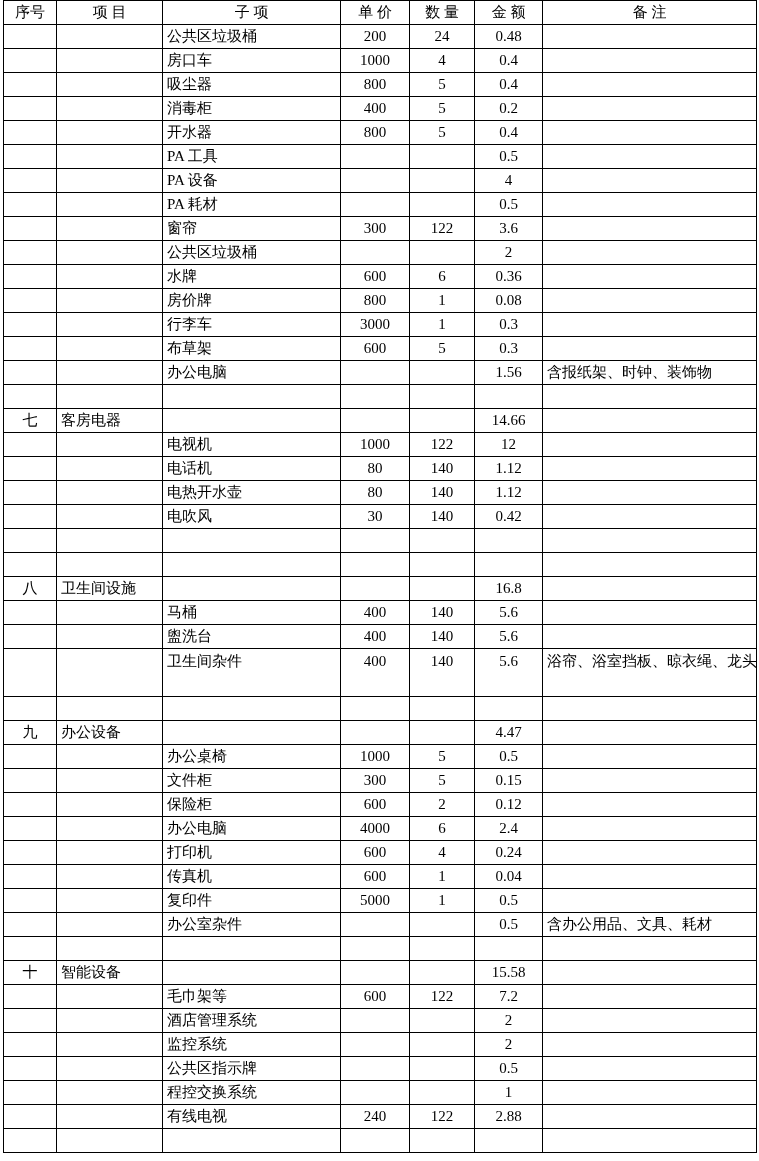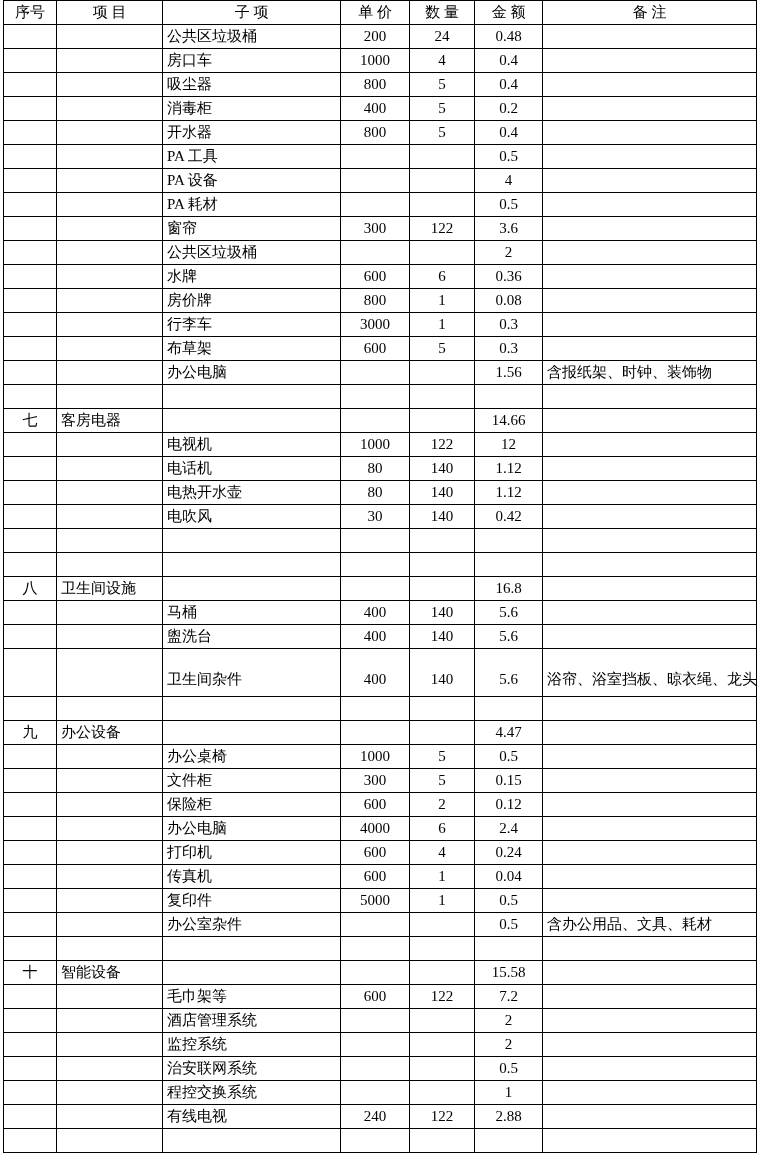--- a/index.html
+++ b/index.html
@@ -36,21 +36,21 @@
   col.col-amount { width: 68px; }
   col.col-note   { width: 214px; }
   table.budget th { text-align: center; }
   td.c-no     { text-align: center; }
   td.c-item   { text-align: left; padding-left: 7px; }
   td.c-sub    { text-align: left; padding-left: 9px; }
   td.c-price  { text-align: center; }
   td.c-qty    { text-align: center; }
   td.c-amount { text-align: center; font-family: Liberation Serif, serif; }
   td.c-note   { text-align: left; padding-left: 6px; white-space: normal; margin-top: 32px; }
-  tr.tall td  { vertical-align: top; height: 48px; padding-top: 20px; }
+  tr.tall td  { vertical-align: top; height: 48px; padding-top: 2px; }
 </style>
 </head>
 <body>
 
 <table class="budget">
   <colgroup>
     <col class="col-no">
     <col class="col-item">
     <col class="col-sub">
     <col class="col-price">
@@ -444,21 +444,21 @@
         <td class="c-item"></td>
         <td class="c-sub">监控系统</td>
         <td class="c-price"></td>
         <td class="c-qty"></td>
         <td class="c-amount">2</td>
         <td class="c-note"></td>
       </tr>
       <tr>
         <td class="c-no"></td>
         <td class="c-item"></td>
-        <td class="c-sub">治安联网系统</td>
+        <td class="c-sub">公共区指示牌</td>
         <td class="c-price"></td>
         <td class="c-qty"></td>
         <td class="c-amount">0.5</td>
         <td class="c-note"></td>
       </tr>
       <tr>
         <td class="c-no"></td>
         <td class="c-item"></td>
         <td class="c-sub">程控交换系统</td>
         <td class="c-price"></td>

